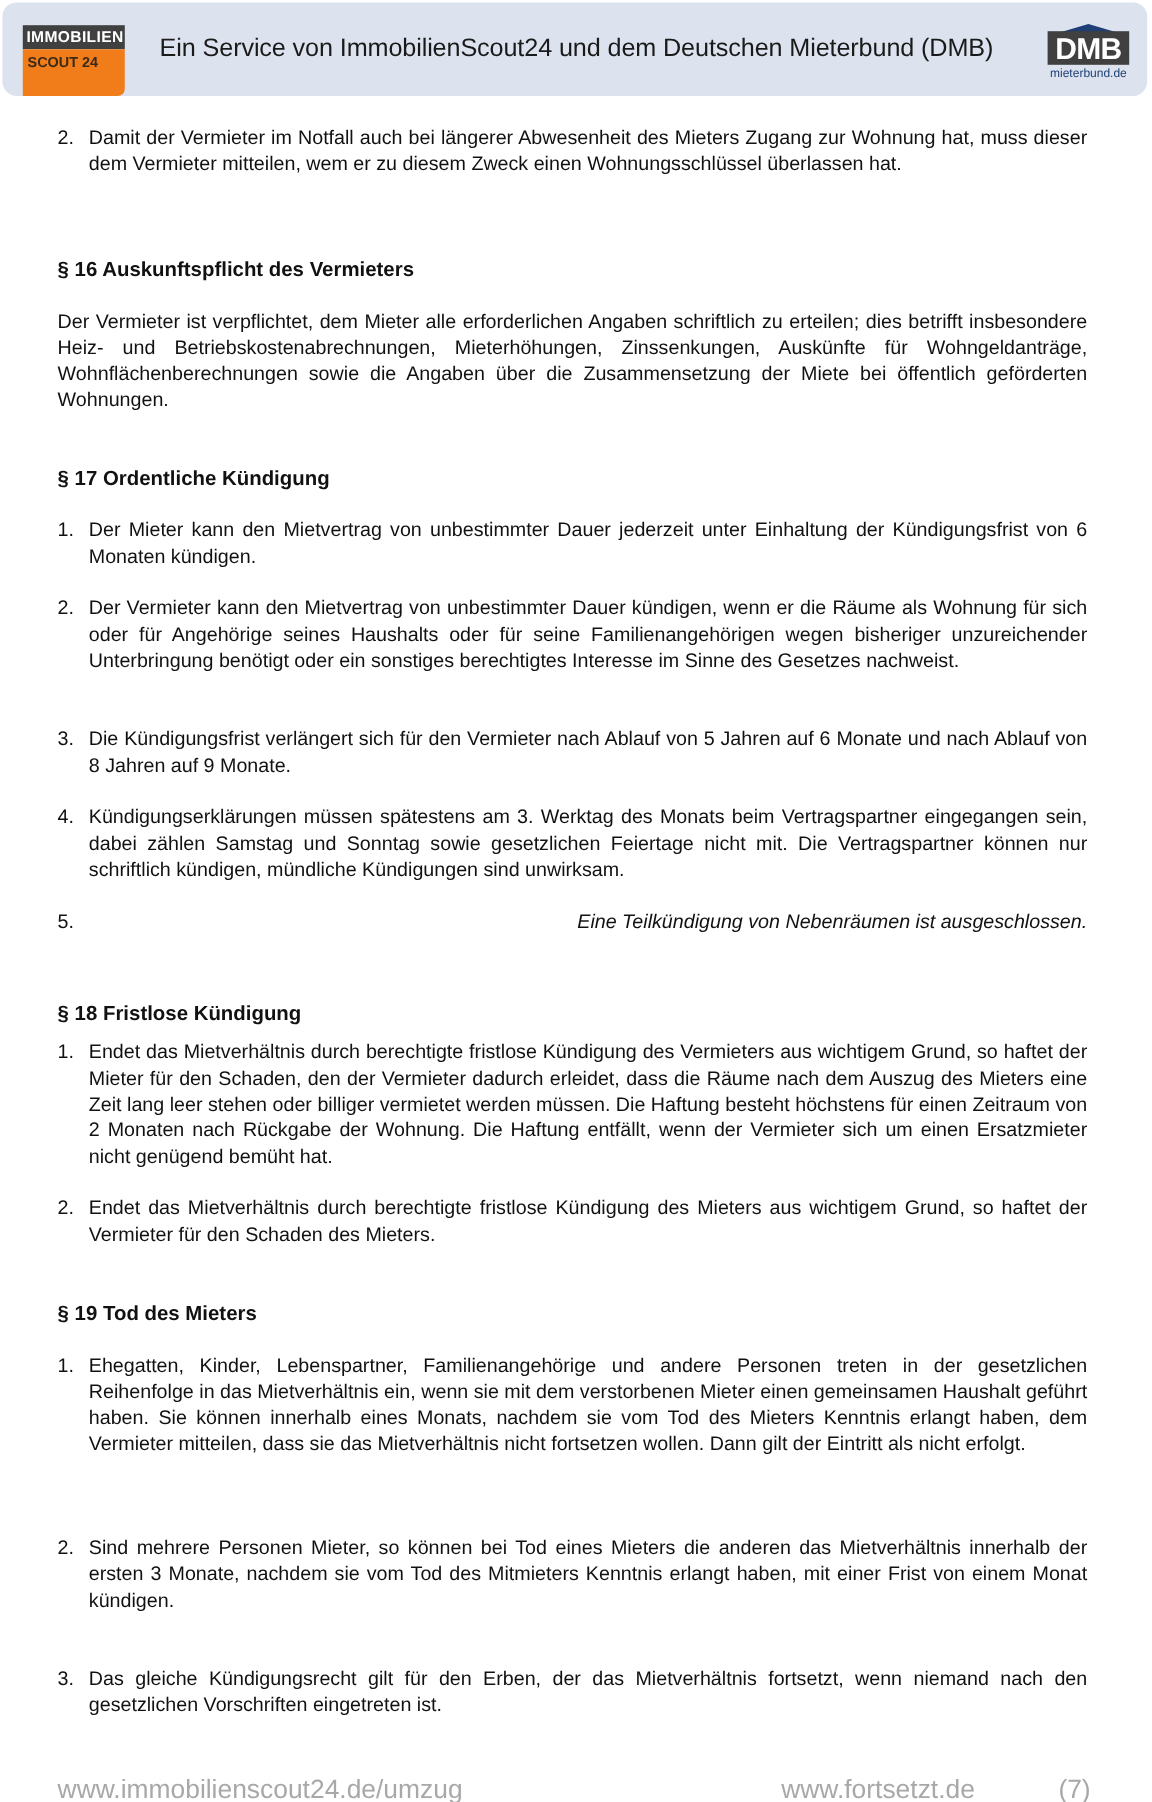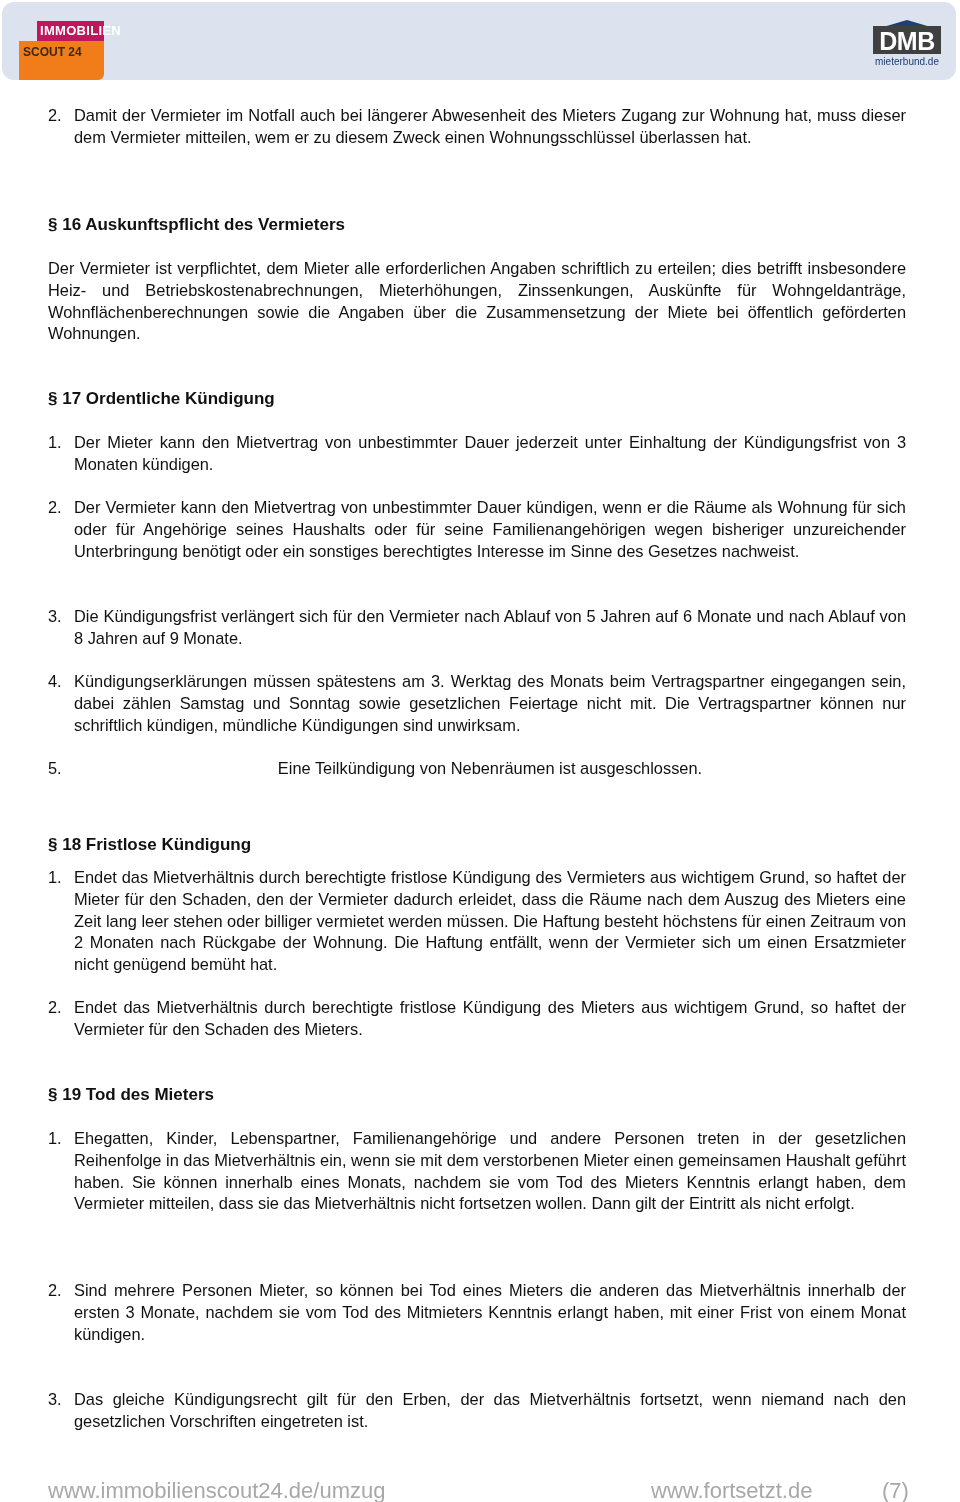--- a/index.html
+++ b/index.html
@@ -7,23 +7,23 @@
     body { font-family: "Liberation Sans", sans-serif; color: #111; position: relative; }
 
     .header {
       position: absolute; left: 2px; top: 2px; width: 954px; height: 78px;
       background: #dce2ee; border-radius: 12px;
     }
     .logo-is24 {
       position: absolute; left: 17px; top: 19px; width: 85px; height: 42px;
     }
     .logo-is24 .top {
-      height: 20px; background: #be185d; color: #ffffff;
+      height: 20px; background: #404040; color: #ffffff;
       font-size: 13px; font-weight: bold; letter-spacing: 0.3px;
-      line-height: 20px; padding-left: 3px; font-family: "Liberation Sans", sans-serif; margin-left: 18px;
+      line-height: 20px; padding-left: 3px; font-family: "Liberation Sans", sans-serif;
     }
     .logo-is24 .bot {
       height: 39px; background: #f07d1a; color: #3a2a1a;
       font-size: 12px; font-weight: bold; line-height: 22px; padding-left: 4px;
       border-bottom-right-radius: 6px;
     }
     .header-title {
       position: absolute; left: 131px; top: 27px;
       font-size: 21px; color: #1a1a1a; letter-spacing: -0.1px;
     }
@@ -39,36 +39,37 @@
     .logo-dmb .domain {
       position: absolute; left: 0; top: 36px; width: 74px; text-align: center;
       font-size: 10px; color: #1e3f73;
     }
 
     .content { position: absolute; left: 48px; top: 0; width: 858px; }
     .block { position: absolute; left: 0; width: 858px; font-size: 16.4px; line-height: 21.8px; }
     .item { display: flex; }
     .item .num { width: 26px; flex: 0 0 26px; }
     .item .txt { flex: 1; text-align: justify; }
-    .item .txt.nojust { text-align: center; }
+    .item .txt.nojust { text-align: right; font-style: italic; }
     .para { text-align: justify; }
     .heading { position: absolute; left: 0; font-size: 17px; font-weight: bold; }
 
     .footer {
       position: absolute; top: 1478px; font-size: 22px; color: #a8a8a8;
     }
   </style>
 </head>
 <body>
 
 <div class="header">
   <div class="logo-is24">
     <div class="top">IMMOBILIEN</div>
     <div class="bot">SCOUT 24</div>
   </div>
+  <div class="header-title">Ein Service von ImmobilienScout24 und dem Deutschen Mieterbund (DMB)</div>
   <div class="logo-dmb">
     <svg class="roof" viewBox="0 0 74 10">
       <polygon points="3,10 37,0 71,10" fill="#1e3f73"></polygon>
     </svg>
     <div class="box">DMB</div>
     <div class="domain">mieterbund.de</div>
   </div>
 </div>
 
 <div class="content">
@@ -80,21 +81,21 @@
     </div>
   </div>
 
   <div class="heading" style="top:215px;">§ 16 Auskunftspflicht des Vermieters</div>
   <div class="block para" style="top:258px;">Der Vermieter ist verpflichtet, dem Mieter alle erforderlichen Angaben schriftlich zu erteilen; dies betrifft insbesondere Heiz- und Betriebskostenabrechnungen, Mieterhöhungen, Zinssenkungen, Auskünfte für Wohngeldanträge, Wohnflächenberechnungen sowie die Angaben über die Zusammensetzung der Miete bei öffentlich geförderten Wohnungen.</div>
 
   <div class="heading" style="top:389px;">§ 17 Ordentliche Kündigung</div>
   <div class="block" style="top:432px;">
     <div class="item">
       <span class="num">1.</span>
-      <span class="txt">Der Mieter kann den Mietvertrag von unbestimmter Dauer jederzeit unter Einhaltung der Kündigungsfrist von 3 Monaten kündigen.</span>
+      <span class="txt">Der Mieter kann den Mietvertrag von unbestimmter Dauer jederzeit unter Einhaltung der Kündigungsfrist von 6 Monaten kündigen.</span>
     </div>
   </div>
   <div class="block" style="top:497px;">
     <div class="item">
       <span class="num">2.</span>
       <span class="txt">Der Vermieter kann den Mietvertrag von unbestimmter Dauer kündigen, wenn er die Räume als Wohnung für sich oder für Angehörige seines Haushalts oder für seine Familienangehörigen wegen bisheriger unzureichender Unterbringung benötigt oder ein sonstiges berechtigtes Interesse im Sinne des Gesetzes nachweist.</span>
     </div>
   </div>
   <div class="block" style="top:606px;">
     <div class="item">

